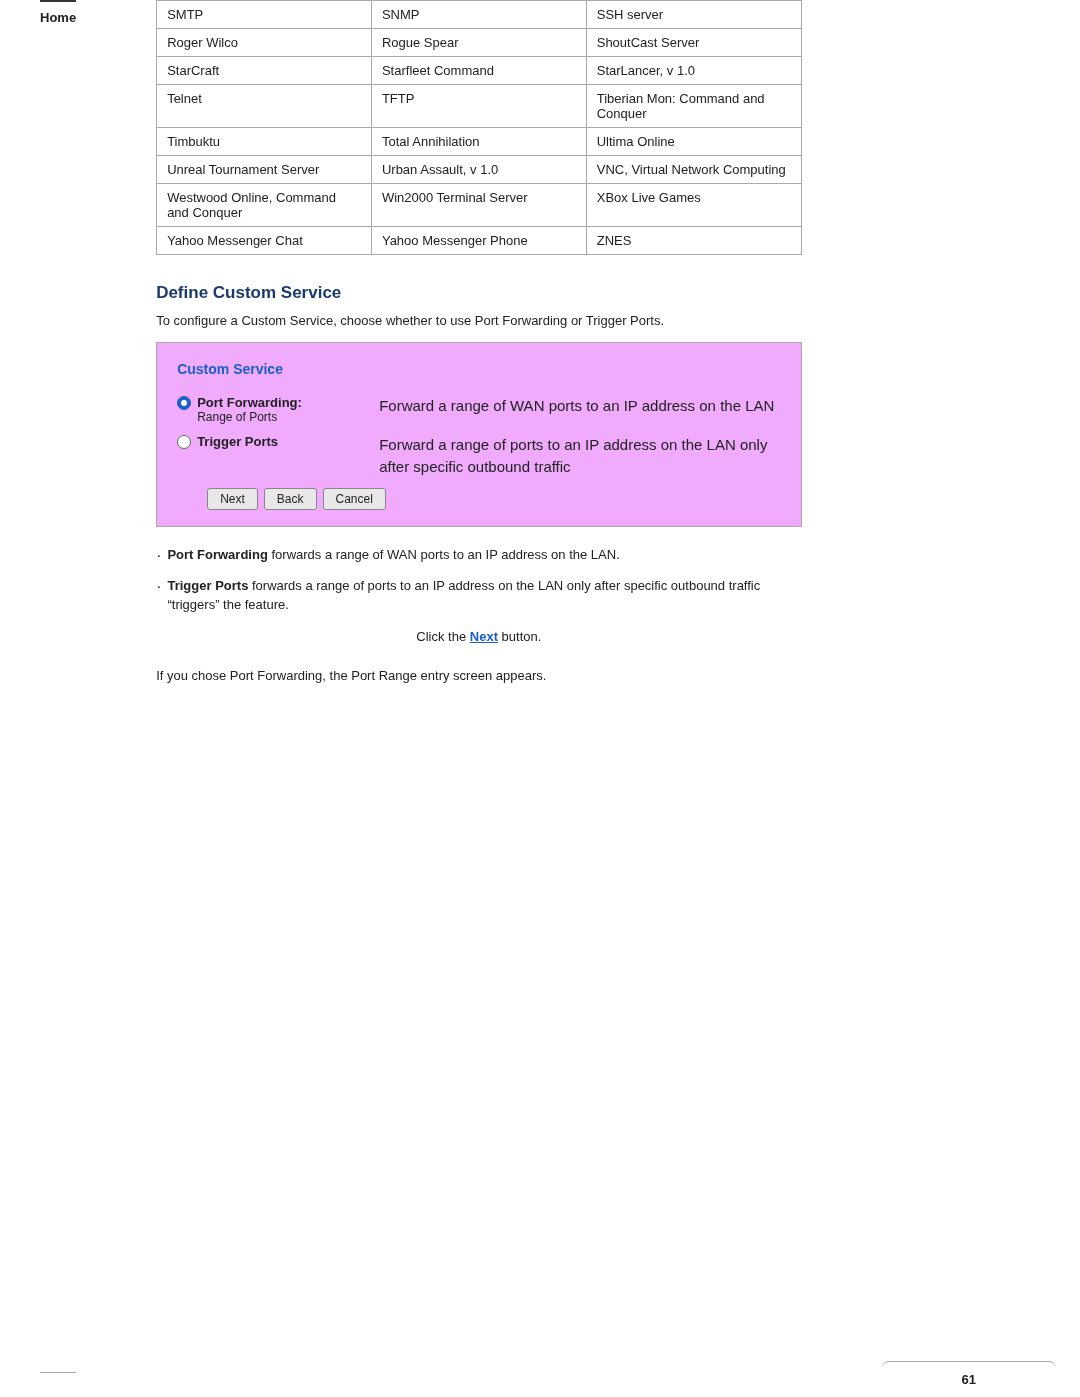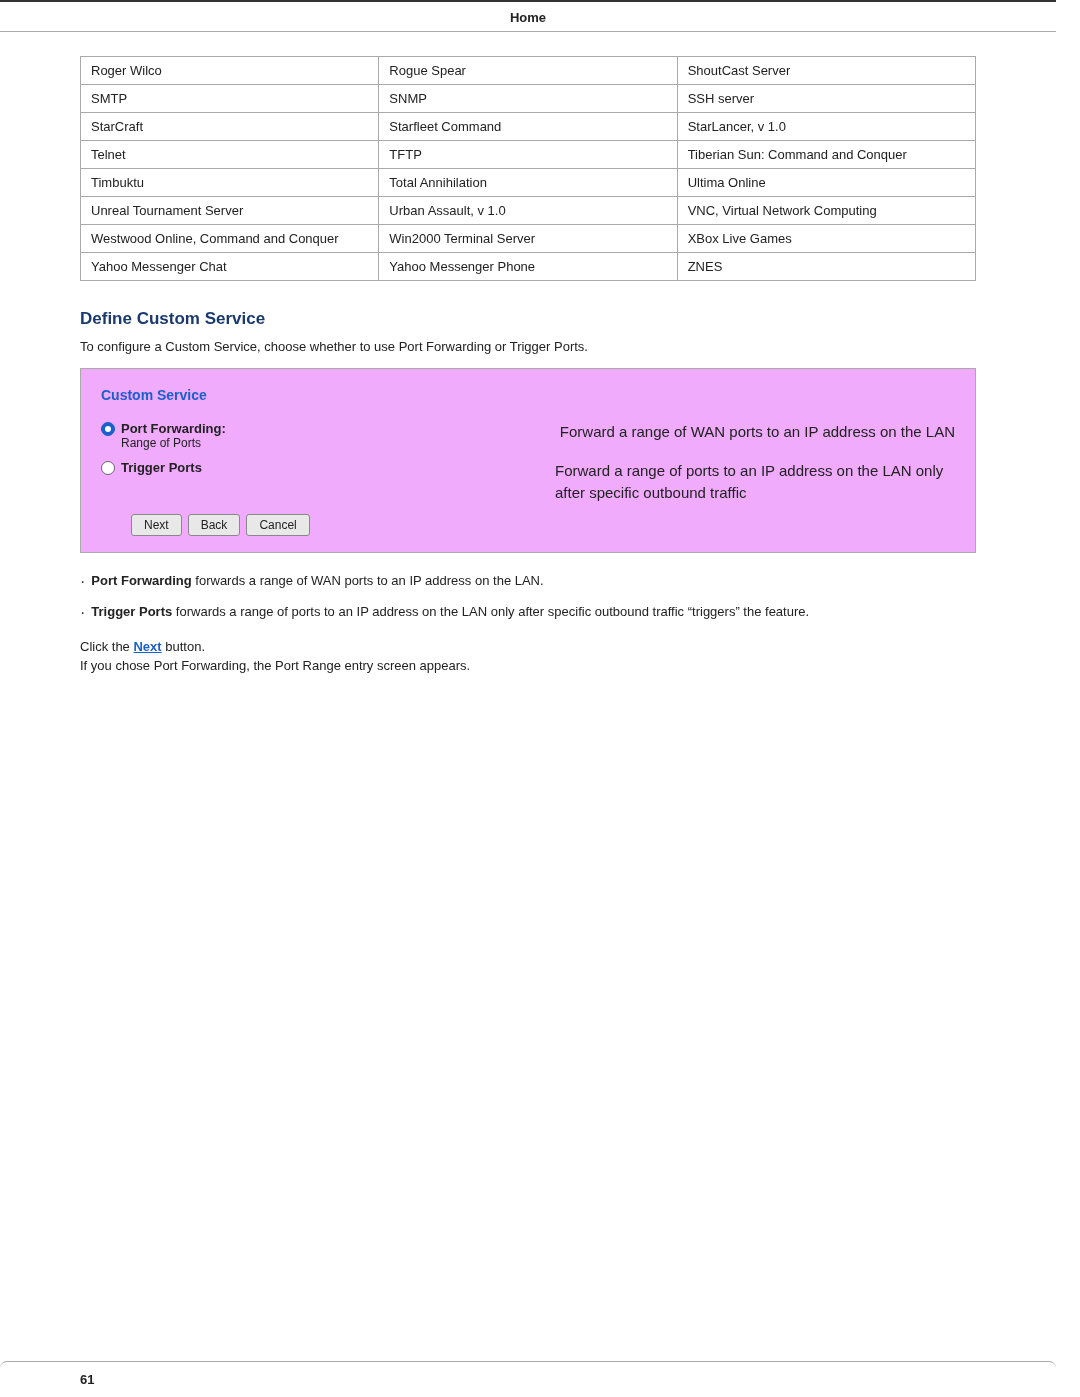--- a/index.html
+++ b/index.html
@@ -11,21 +11,22 @@
       width: 1080px;
       min-height: 1397px;
       position: relative;
     }
 
     .page-wrapper {
       width: 1056px;
       min-height: 1397px;
       background: #fff;
       display: flex;
-      flex-direction: column;
+      flex-direction: row;
+      padding-left: 40px;
     }
 
     
     .top-bar {
       border-top: 2px solid #333;
       padding: 8px 0 6px 0;
       text-align: center;
       border-bottom: 1px solid #aaa;
       margin-bottom: 24px;
     }
@@ -172,21 +173,22 @@
       margin-top: -1px;
       flex-shrink: 0;
     }
 
     .bold-term {
       font-weight: bold;
     }
 
     .click-next-line {
       font-size: 13px;
-      margin-bottom: 4px;
+      margin-bottom: 24px;
+      text-align: center;
     }
 
     .next-link {
       color: #1a5fcc;
       font-weight: bold;
       text-decoration: underline;
     }
 
     .port-forwarding-line {
       font-size: 13px;
@@ -208,21 +210,20 @@
       font-weight: bold;
       color: #222;
     }
 
     
     .radio-full-row {
       display: flex;
       align-items: flex-start;
       gap: 12px;
       margin-bottom: 10px;
-      justify-content: space-between;
     }
 
     .radio-left {
       display: flex;
       align-items: flex-start;
       gap: 6px;
       min-width: 190px;
     }
 
     .radio-right {
@@ -239,38 +240,38 @@
 
   <div class="top-bar">
     <span class="top-nav-label">Home</span>
   </div>
 
   <div class="main-content">
 
     <table class="services-table">
       <tbody id="services-tbody">
       <tr>
+            <td>SMTP</td>
+            <td>SNMP</td>
+            <td>SSH server</td>
+          </tr>
+          <tr>
             <td>Roger Wilco</td>
             <td>Rogue Spear</td>
             <td>ShoutCast Server</td>
           </tr>
           <tr>
-            <td>SMTP</td>
-            <td>SNMP</td>
-            <td>SSH server</td>
-          </tr>
-          <tr>
             <td>StarCraft</td>
             <td>Starfleet Command</td>
             <td>StarLancer, v 1.0</td>
           </tr>
           <tr>
             <td>Telnet</td>
             <td>TFTP</td>
-            <td>Tiberian Sun: Command and Conquer</td>
+            <td>Tiberian Mon: Command and Conquer</td>
           </tr>
           <tr>
             <td>Timbuktu</td>
             <td>Total Annihilation</td>
             <td>Ultima Online</td>
           </tr>
           <tr>
             <td>Unreal Tournament Server</td>
             <td>Urban Assault, v 1.0</td>
             <td>VNC, Virtual Network Computing</td>

